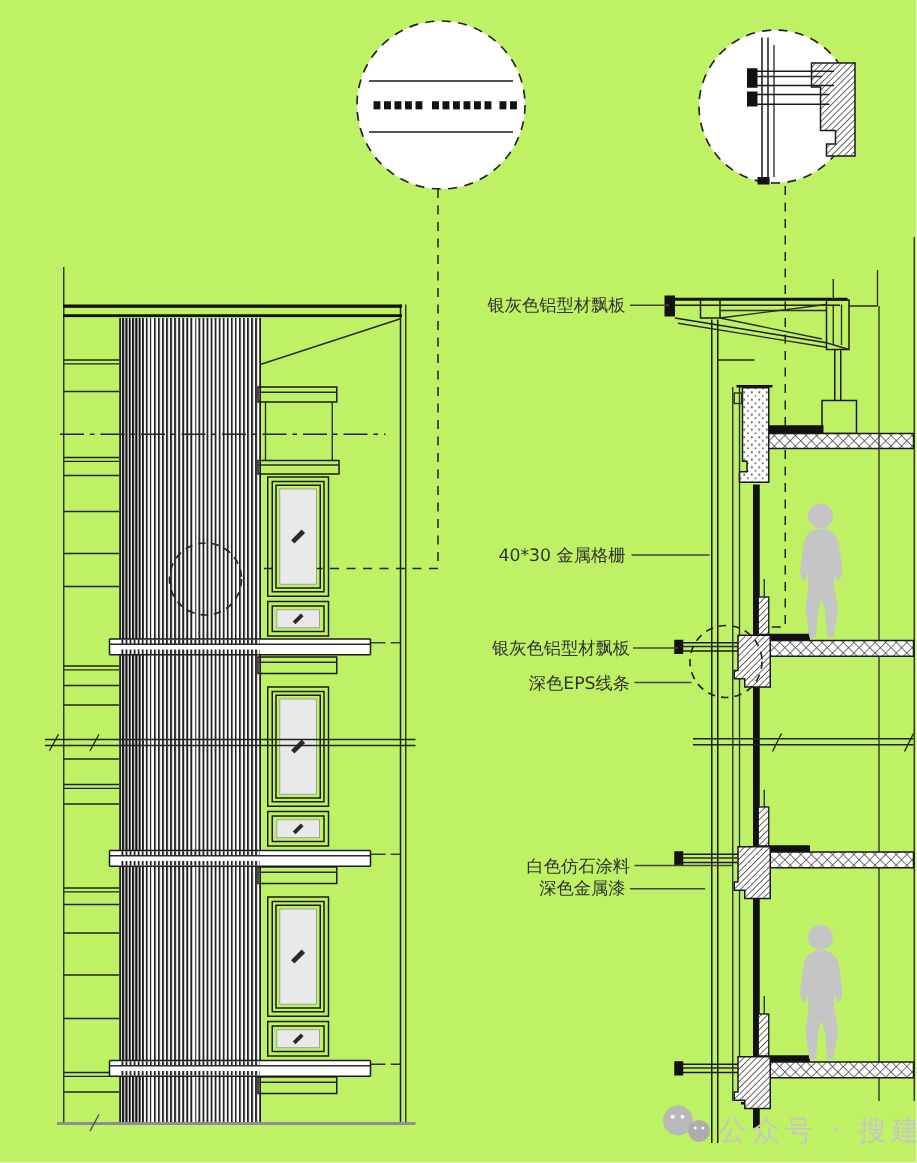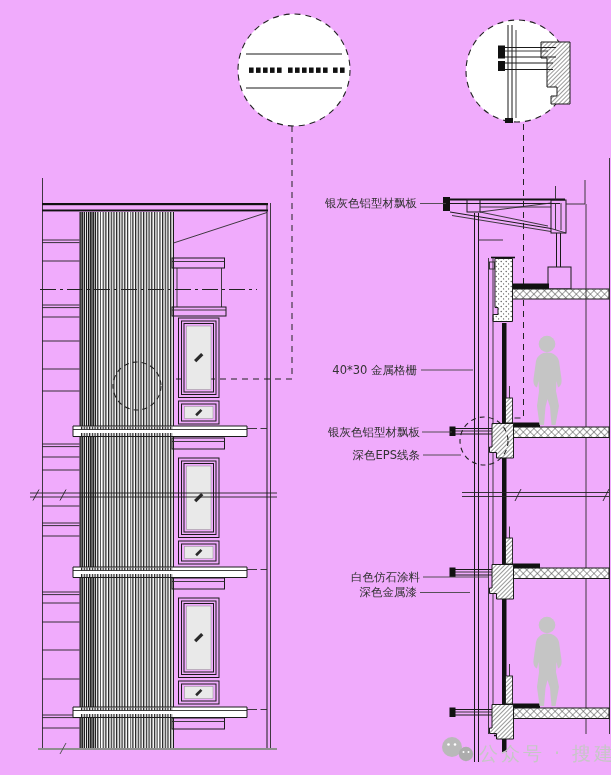--- a/index.html
+++ b/index.html
@@ -1,16 +1,16 @@
 <!DOCTYPE html>
 <html><head>
 <meta charset="utf-8">
 <style>
   html,body{margin:0;padding:0;background:#fff;}
-  .canvas{position:relative;width:611px;height:775px;background:#f0abfc;overflow:hidden;
+  .canvas{position:relative;width:611px;height:775px;background:#bef264;overflow:hidden;
           font-family:"DejaVu Sans","Liberation Sans",sans-serif;}
   svg{display:block}
   text.anno{font-size:11.5px;fill:#333;}
   text.wm{font-size:19px;fill:#c6c6c6;letter-spacing:3px;}
   .ln{stroke:#1a1a1a;stroke-width:1;fill:none;}
   .thin{stroke:#2a2a2a;stroke-width:0.9;fill:none;}
   .dash{stroke:#222;stroke-width:1;fill:none;stroke-dasharray:6 5;}
 </style>
 </head>
 <body>

